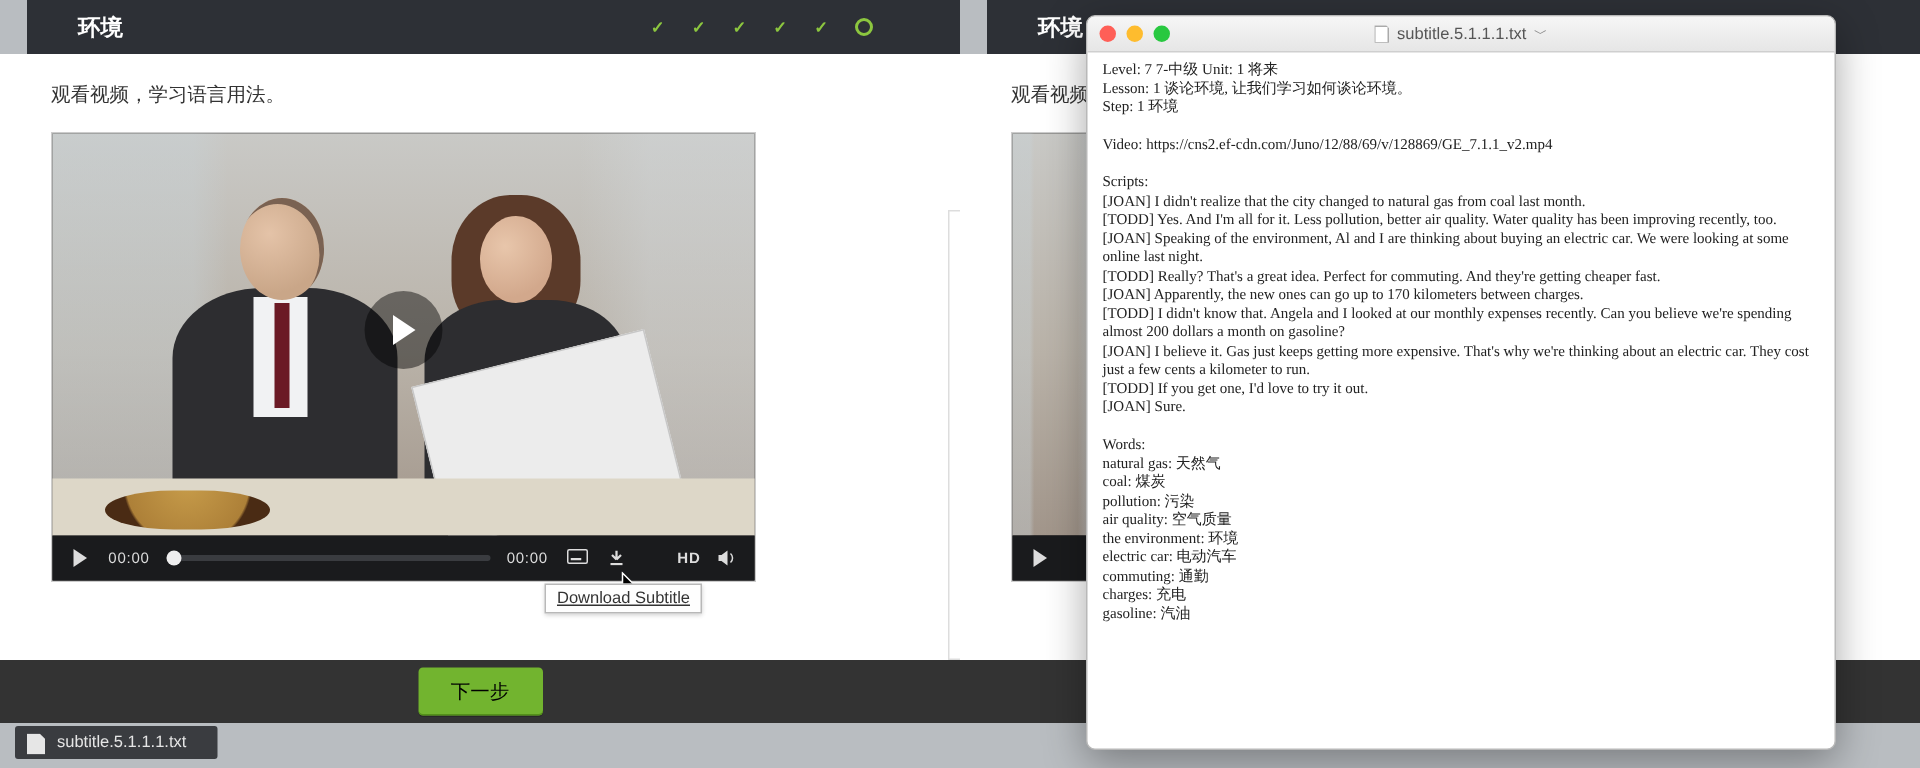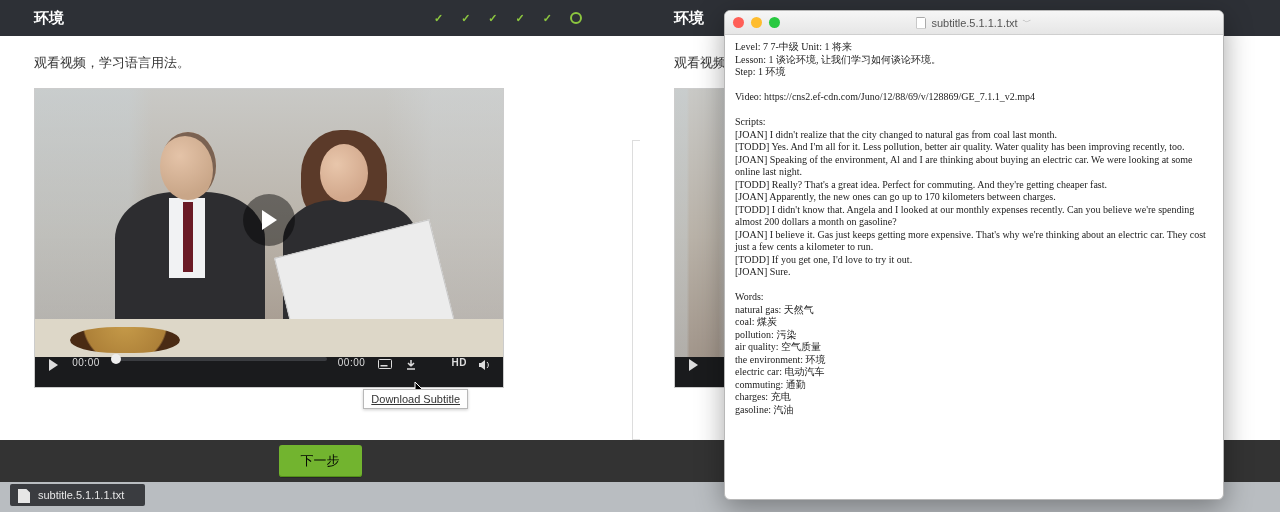--- a/index.html
+++ b/index.html
@@ -25,20 +25,21 @@
   .topbar {
     background: #2d3036;
     color: #fff;
     height: 36px;
     display: flex;
     align-items: center;
     padding: 0 34px;
     font-size: 15px;
     font-weight: 600;
     position: relative;
+    margin-left: 18px;
   }
   .topbar .ticks {
     position: absolute;
     right: 58px; top: 0; bottom: 0;
     display: flex;
     align-items: center;
     gap: 18px;
     color: #8cc63f;
     font-size: 11px;
   }
@@ -102,21 +103,21 @@
     position:absolute; left:50%; top:44%; transform:translate(-50%,-50%);
     width:52px;height:52px;border-radius:50%;
     background:rgba(0,0,0,0.45);
     display:flex;align-items:center;justify-content:center;
   }
   .play-overlay svg { fill:#fff; }
 
   .controls {
     position:absolute; left:0; right:0; bottom:0; height:30px;
     background:#1a1b1d;
-    display:flex; align-items:flex-start; padding:0 10px; gap:10px;
+    display:flex; align-items:center; padding:0 10px; gap:10px;
     color:#ddd; font-size:10px;
   }
   .controls .play-small svg{fill:#ddd;}
   .controls .timecode{min-width:30px;text-align:center;letter-spacing:0.5px;}
   .progress {
     flex:1; height:4px; background:#3a3c40; border-radius:2px; position:relative;
   }
   .progress .knob {
     position:absolute; left:0%; top:50%; width:10px;height:10px;border-radius:50%;background:#eee;transform:translate(0,-50%);
   }

